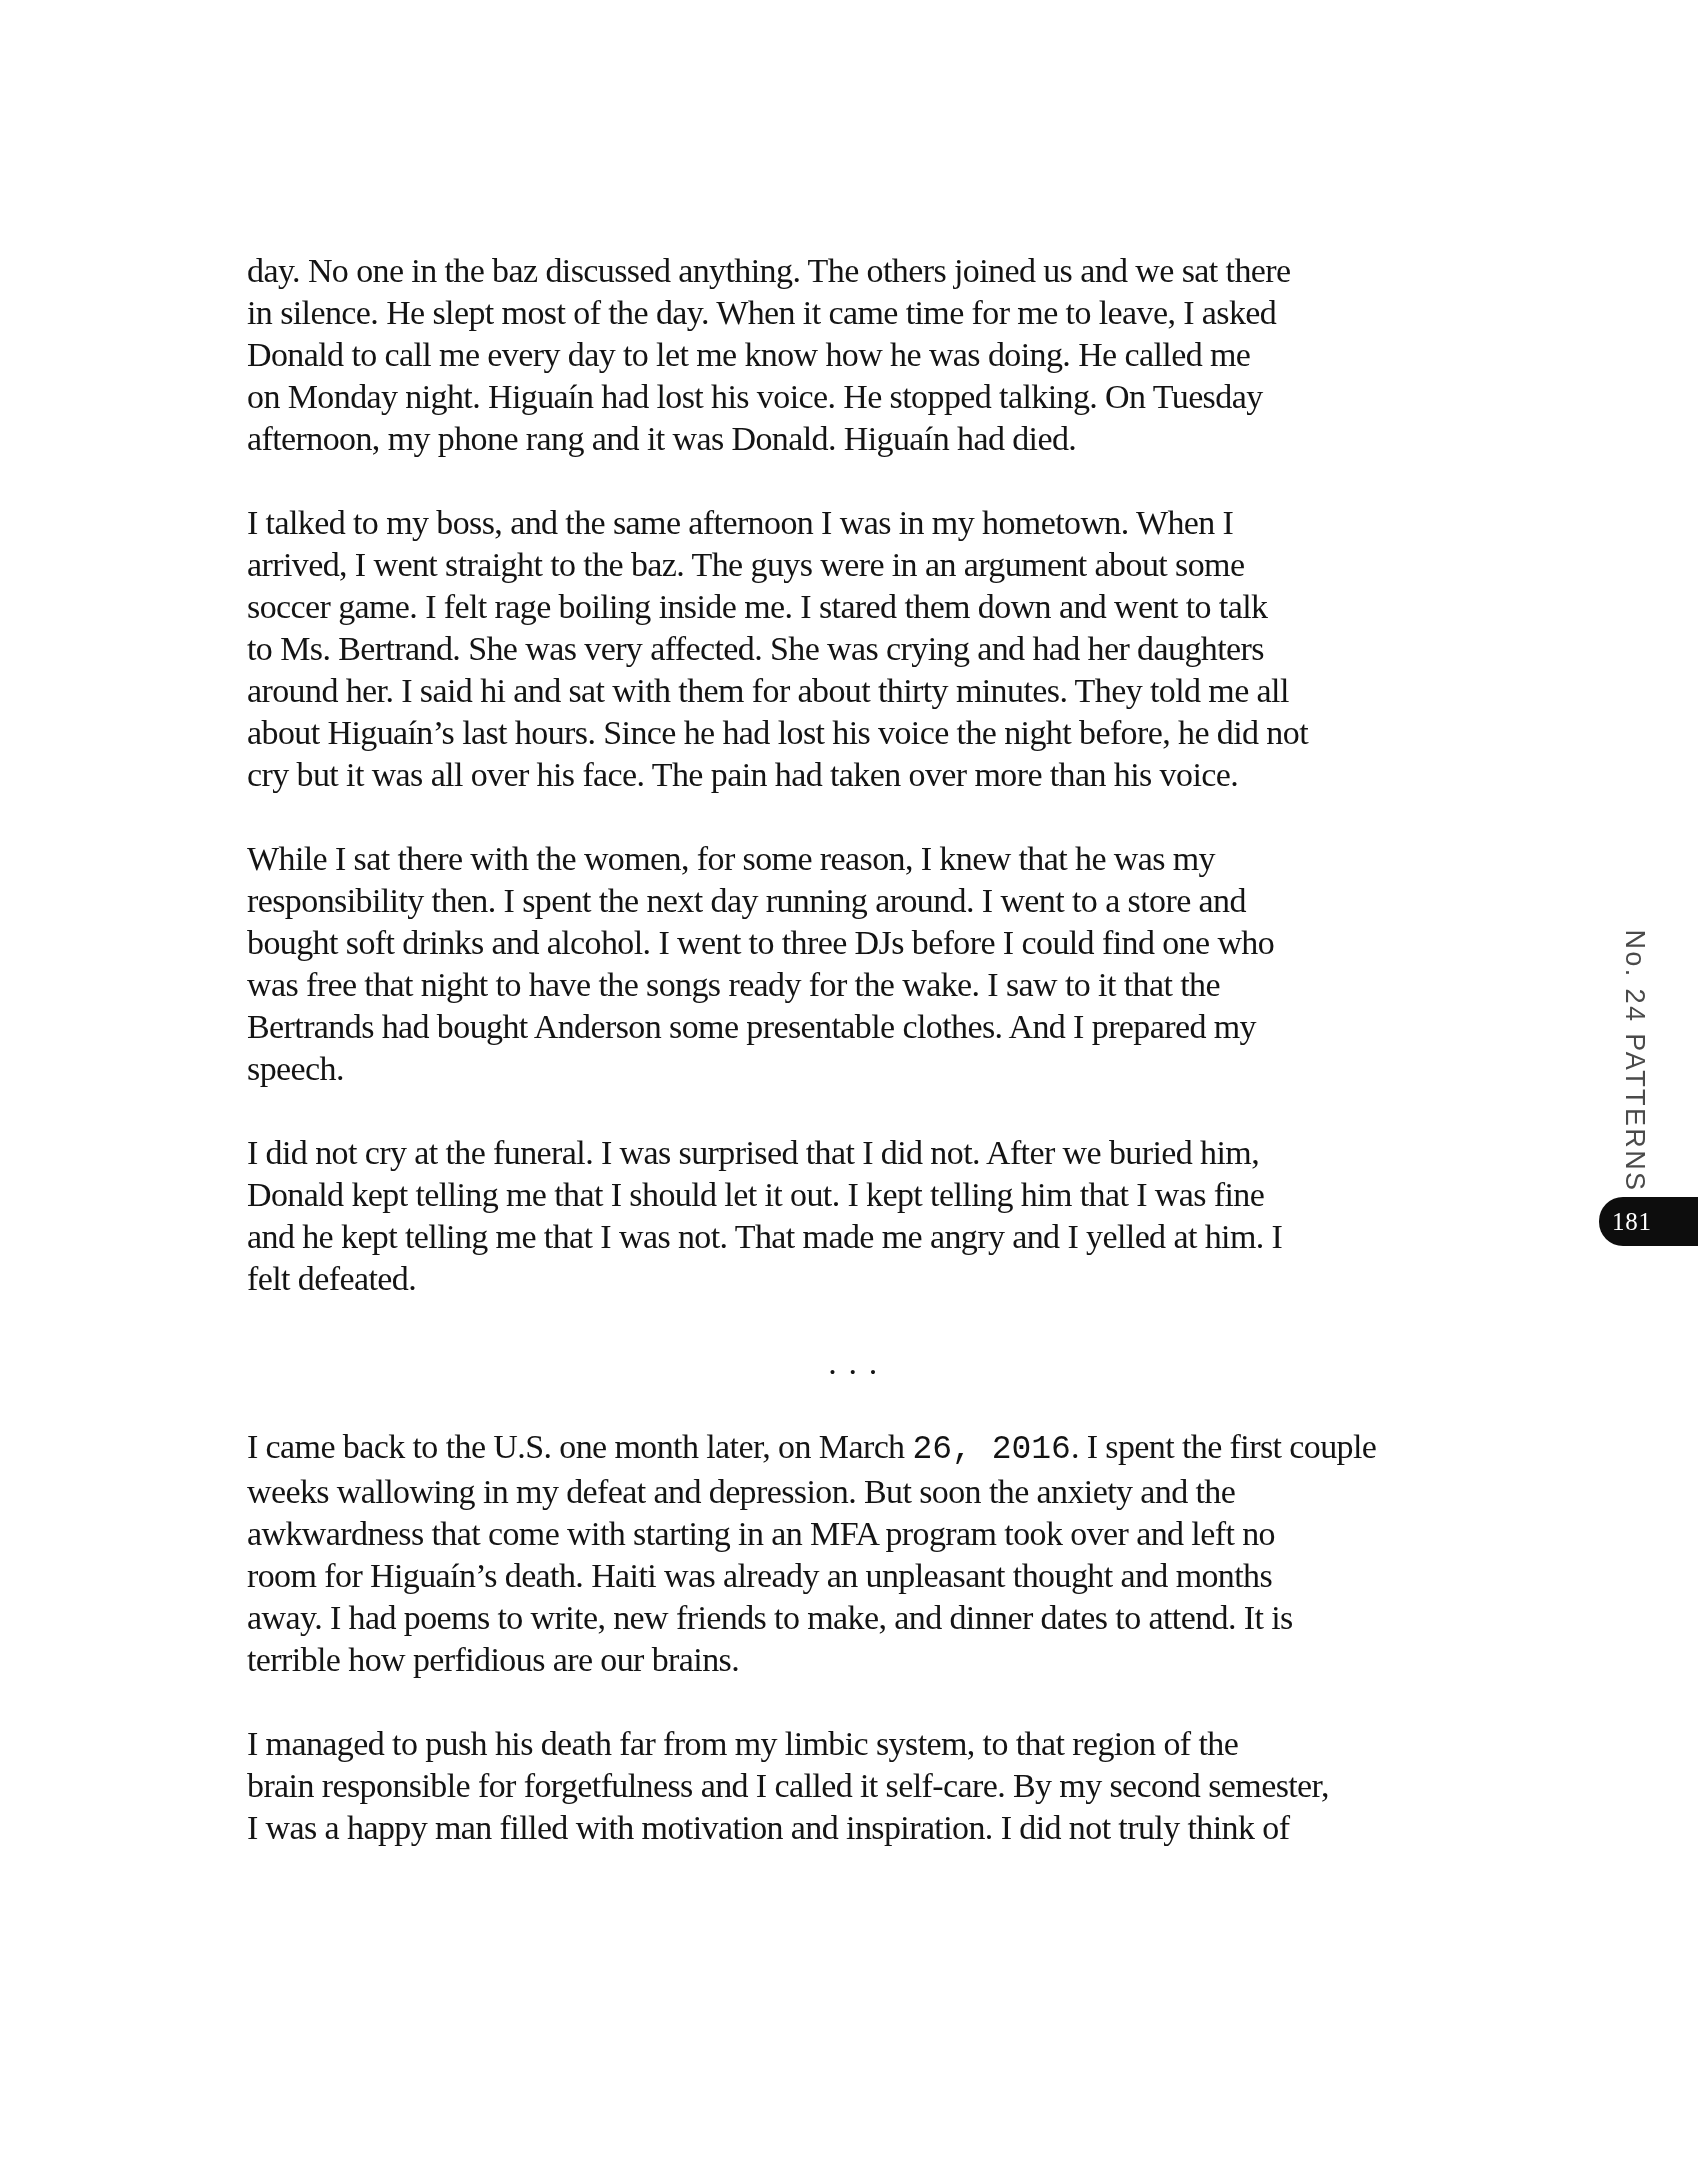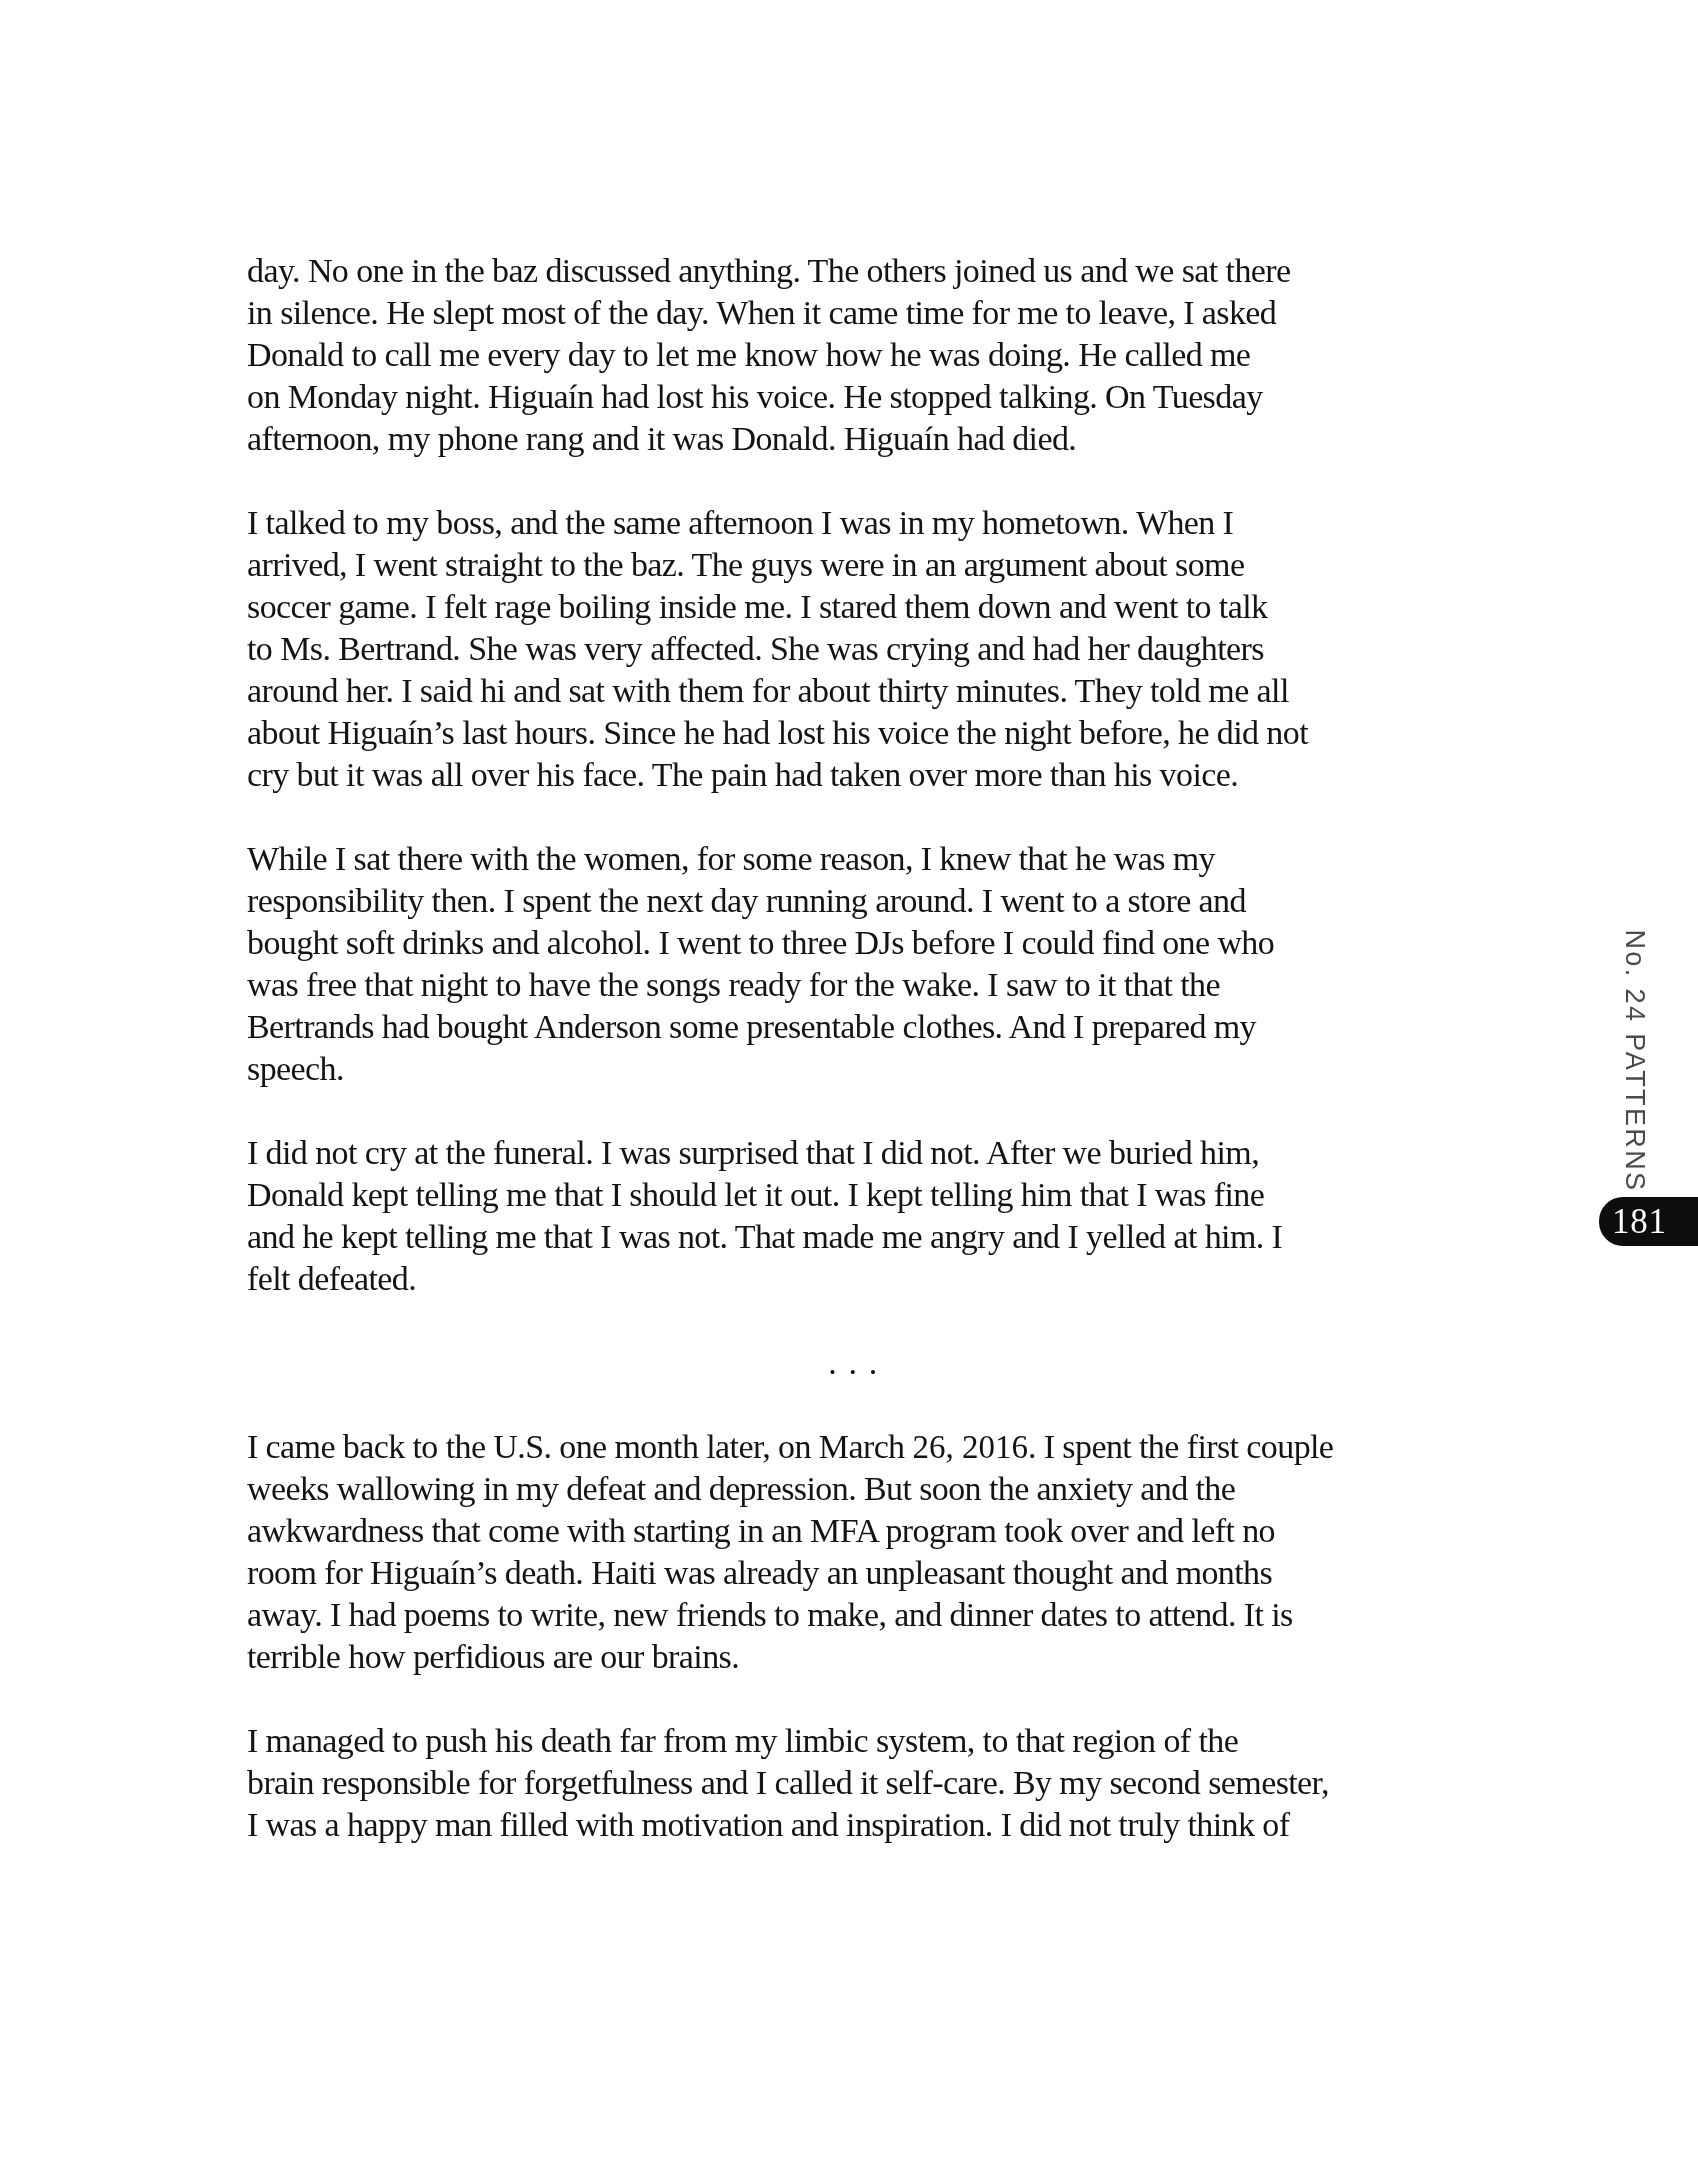--- a/index.html
+++ b/index.html
@@ -26,21 +26,21 @@
     margin: 0 0 42px 0;
     white-space: pre;            
   }
   .sep {
     margin: 0 0 42px 0;
     text-align: center;
     white-space: pre;
     letter-spacing: 1.6px;
   }
   .alt-nums {                    
-    font-family: Liberation Serif, serif;
+    font-family: Liberation Mono, monospace;
     font-size: 33px;
     letter-spacing: 0;
   }
 
   
   .side-label {
     position: absolute;
     left: 1634px; top: 1061px;
     transform: translate(-50%, -50%) rotate(90deg);
     transform-origin: center;
@@ -59,21 +59,21 @@
     background: #0d0d0d;
     border-radius: 24px 0 0 24px;
     display: flex;
     align-items: center;
     padding-left: 13px;
     box-sizing: border-box;
   }
   .page-badge span {
     color: #ffffff;
     font-family: "Liberation Serif", serif;
-    font-size: 35px;
+    font-size: 25px;
     letter-spacing: 0.8px;
     line-height: 1;
   }
 </style>
 </head>
 <body>
 
 <div class="page">
 
   <div class="text-col">

